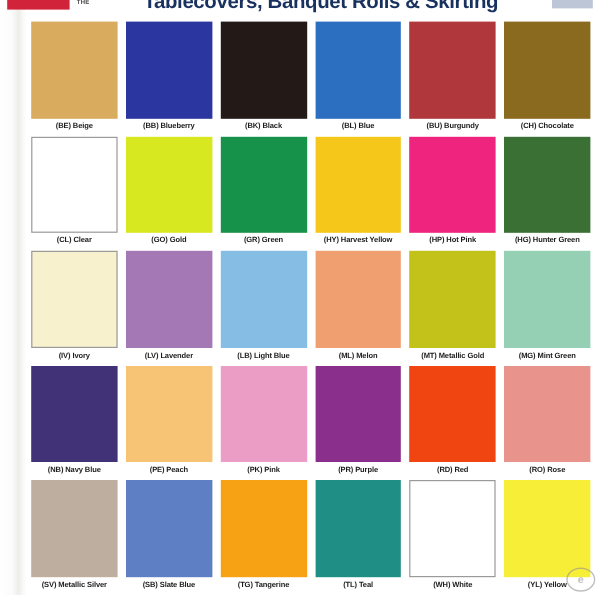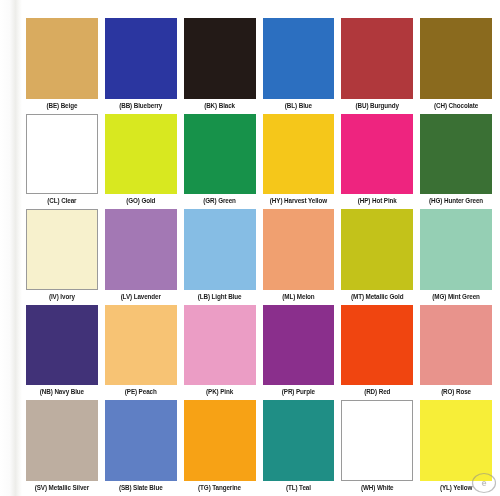--- a/index.html
+++ b/index.html
@@ -130,20 +130,28 @@
     pointer-events: none;
   }
 </style>
 </head>
 <body>
 
 <div id="page">
 
   <div id="page-edge"></div>
 
+  <div id="masthead">
+    <div id="masthead-inner">
+      <div id="brand-bar"></div>
+      <div id="brand-sub">THE</div>
+      <div id="masthead-title">Tablecovers, Banquet Rolls &amp; Skirting</div>
+      <div id="masthead-right"></div>
+    </div>
+  </div>
 
   <div id="swatch-grid">
       <div class="swatch-cell">
         <div class="swatch-chip" style="background: rgb(217, 171, 95);"></div>
         <div class="swatch-label">(BE) Beige</div>
       </div>
       <div class="swatch-cell">
         <div class="swatch-chip" style="background: rgb(43, 54, 160);"></div>
         <div class="swatch-label">(BB) Blueberry</div>
       </div>

